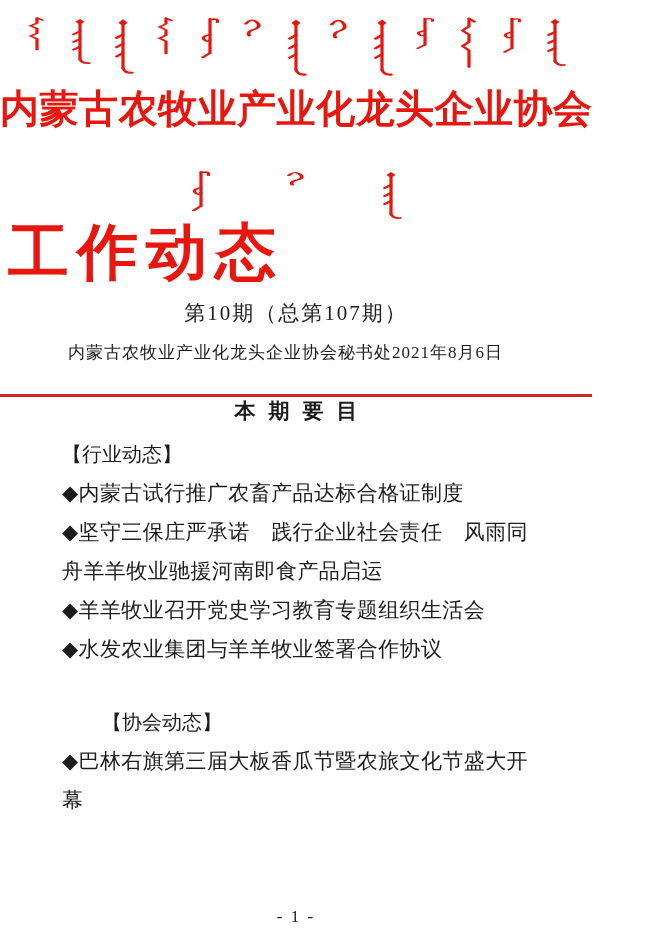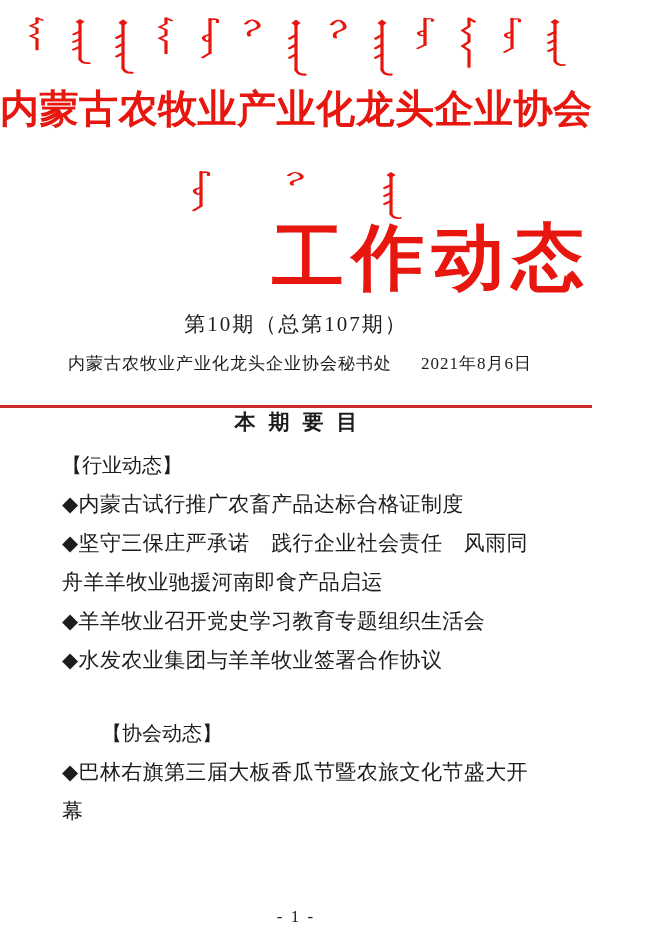--- a/index.html
+++ b/index.html
@@ -18,31 +18,31 @@
   .mrow svg { color:var(--accent_red,#e7160e); display:block; }
   .mrow1 { width:540px; margin:17px auto 0; height:62px; }
   .mrow2 { width:212px; margin:38px auto 0; height:52px; }
   .org {
     margin:8px 0 0; text-align:center;
     color:var(--accent_red,#e7160e);
     font-size:39px; font-weight:700; line-height:1.15; letter-spacing:0.5px;
     white-space:nowrap;
   }
   .bulletin {
-    margin:0; text-align:right;
+    margin:0; text-align:left;
     color:var(--accent_red,#e7160e);
-    font-size:72px; font-weight:700; line-height:1;
+    font-size:61px; font-weight:700; line-height:1;
     letter-spacing:8px; text-indent:8px;
   }
   .issue {
     margin-top:16px; text-align:center;
     font-size:21px; font-weight:400; letter-spacing:2px;
   }
   .pubrow {
-    display:flex; justify-content:space-between; align-items:baseline;
+    display:flex; align-items:baseline;
     margin:14px 60px 0 68px;
     font-size:17px; letter-spacing:1px;
   }
   .redrule {
     border:none; height:3px; margin:30px 0 0;
     background:var(--rule_red,#cc2a2a);
   }
   .toc-heading {
     margin-top:0; text-align:center;
     font-family:"Liberation Sans","DejaVu Sans",sans-serif;

